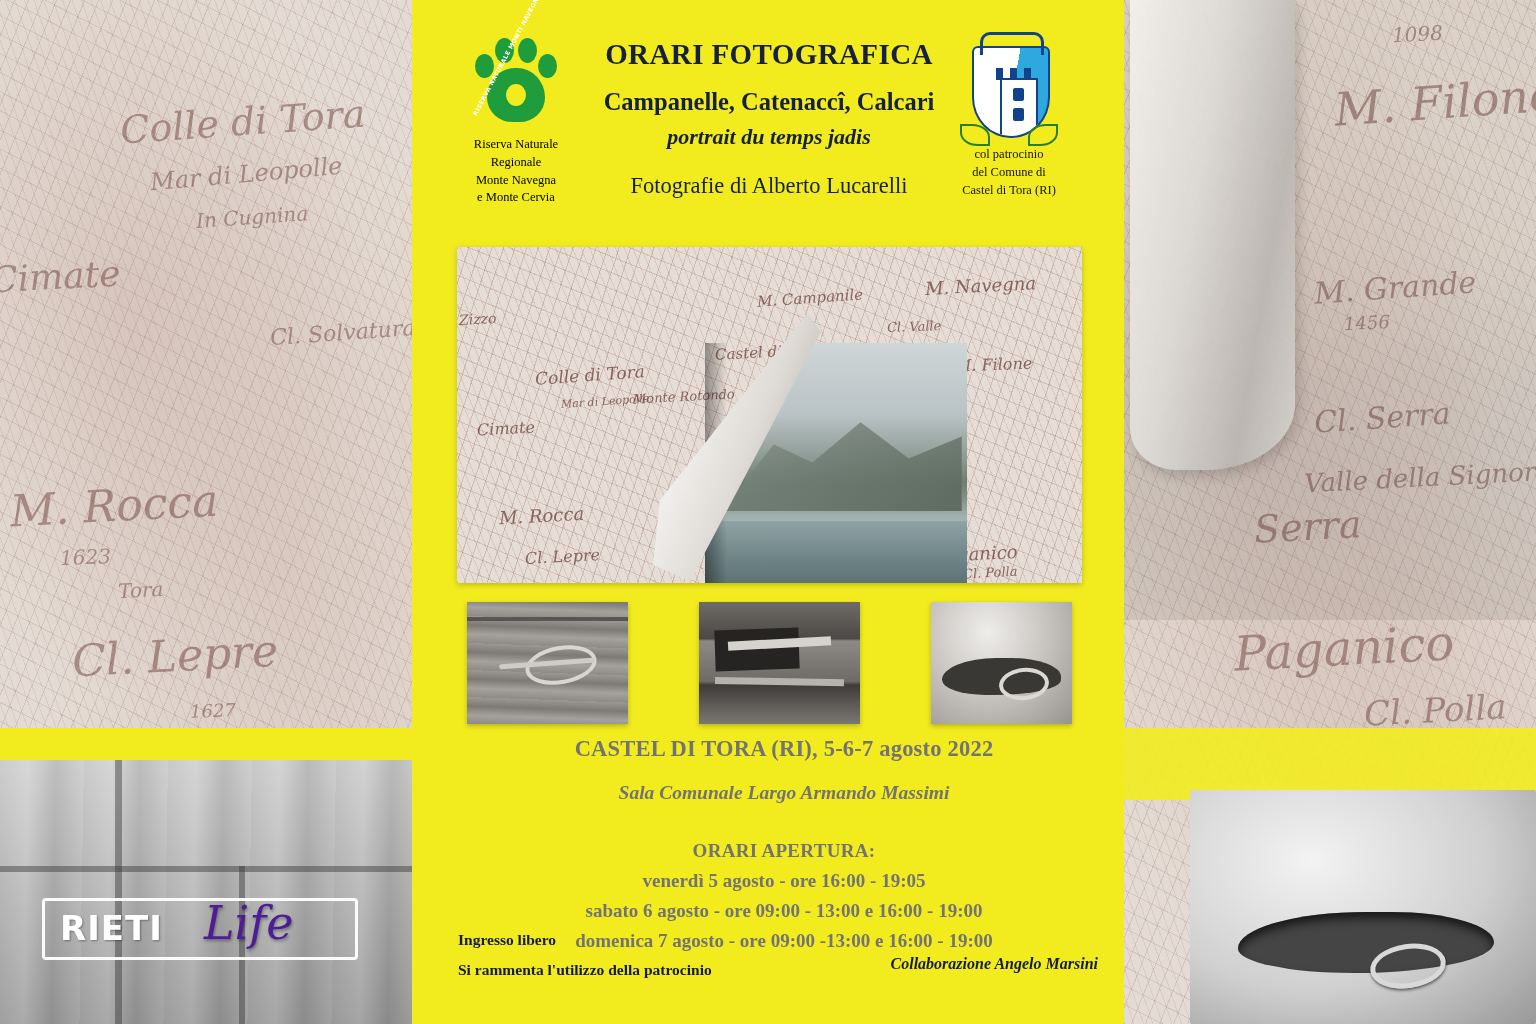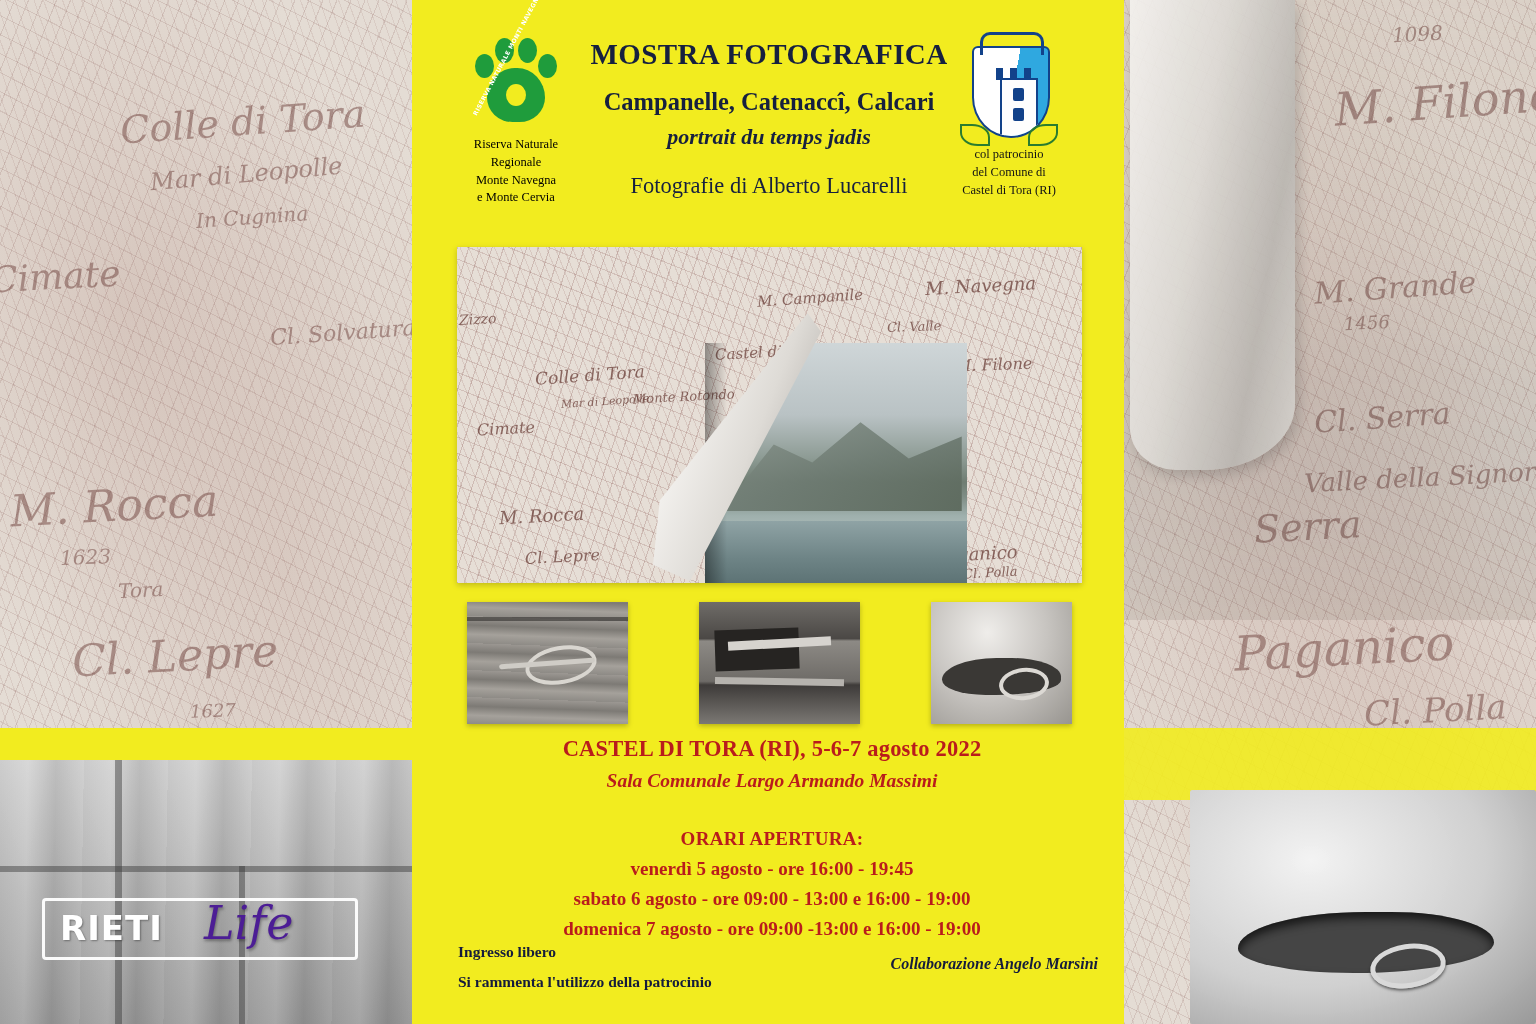--- a/index.html
+++ b/index.html
@@ -472,34 +472,34 @@
     left: 48%; top: 54%;
     width: 42px; height: 24px;
     border: 4px solid #dcd9d4;
     border-radius: 50%;
     transform: rotate(-6deg);
   }
 
   
   #venue-block {
     position: absolute;
-    left: 4px;
+    left: 16px;
     top: 736px;
     width: 712px;
     text-align: center;
-    color: #b91c1c;
+    color: #737373;
   }
   #venue-line {
     font-family: "Liberation Serif", serif;
     font-weight: bold;
     font-size: 22.5px;
     letter-spacing: 0.2px;
   }
   #venue-hall {
-    margin-top: 8px;
+    margin-top: 20px;
     font-family: "Liberation Serif", serif;
     font-weight: bold;
     font-style: italic;
     font-size: 19.5px;
   }
   #hours-title {
     margin-top: 36px;
     font-family: "Liberation Serif", serif;
     font-weight: bold;
     font-size: 19px;
@@ -520,21 +520,20 @@
     width: 640px;
     color: #141b3c;
   }
   #footer-notes .left {
     float: left;
     text-align: left;
     font-family: "Liberation Serif", serif;
     font-weight: bold;
     font-size: 15.5px;
     line-height: 1.95;
-    margin-top: 12px;
   }
   #footer-notes .right {
     float: right;
     margin-top: 30px;
     font-family: "Liberation Serif", serif;
     font-weight: bold;
     font-style: italic;
     font-size: 16px;
   }
 </style>
@@ -608,21 +607,21 @@
         </div>
         <div class="caption">
           <div>Riserva Naturale</div>
           <div>Regionale</div>
           <div>Monte Navegna</div>
           <div>e Monte Cervia</div>
         </div>
       </div>
 
       <div id="title-block">
-        <div id="mostra-title">MOSTRA FOTOGRAFICA</div>
+        <div id="mostra-title">ORARI FOTOGRAFICA</div>
         <div id="subtitle-main">Campanelle, Catenaccî, Calcari</div>
         <div id="subtitle-french">portrait du temps jadis</div>
         <div id="photographer">Fotografie di Alberto Lucarelli</div>
       </div>
 
       <div id="comune-crest">
         <div class="crest">
           <div class="shield">
             <div class="merlons"></div>
             <div class="tower">
@@ -681,21 +680,21 @@
       <div class="thumb" id="thumb-3">
         <div class="crack"></div>
         <div class="ring"></div>
       </div>
     </div>
 
     <div id="venue-block">
       <div id="venue-line">CASTEL DI TORA (RI), 5-6-7 agosto 2022</div>
       <div id="venue-hall">Sala Comunale Largo Armando Massimi</div>
       <div id="hours-title">ORARI APERTURA:</div>
-      <div class="hours-line">venerdì 5 agosto - ore 16:00 - 19:45</div>
+      <div class="hours-line">venerdì 5 agosto - ore 16:00 - 19:05</div>
       <div class="hours-line">sabato 6 agosto - ore 09:00 - 13:00 e 16:00 - 19:00</div>
       <div class="hours-line">domenica 7 agosto - ore 09:00 -13:00 e 16:00 - 19:00</div>
     </div>
 
     <div id="footer-notes">
       <div class="left">
         <div>Ingresso libero</div>
         <div>Si rammenta l'utilizzo della patrocinio</div>
       </div>
       <div class="right">Collaborazione Angelo Marsini</div>

